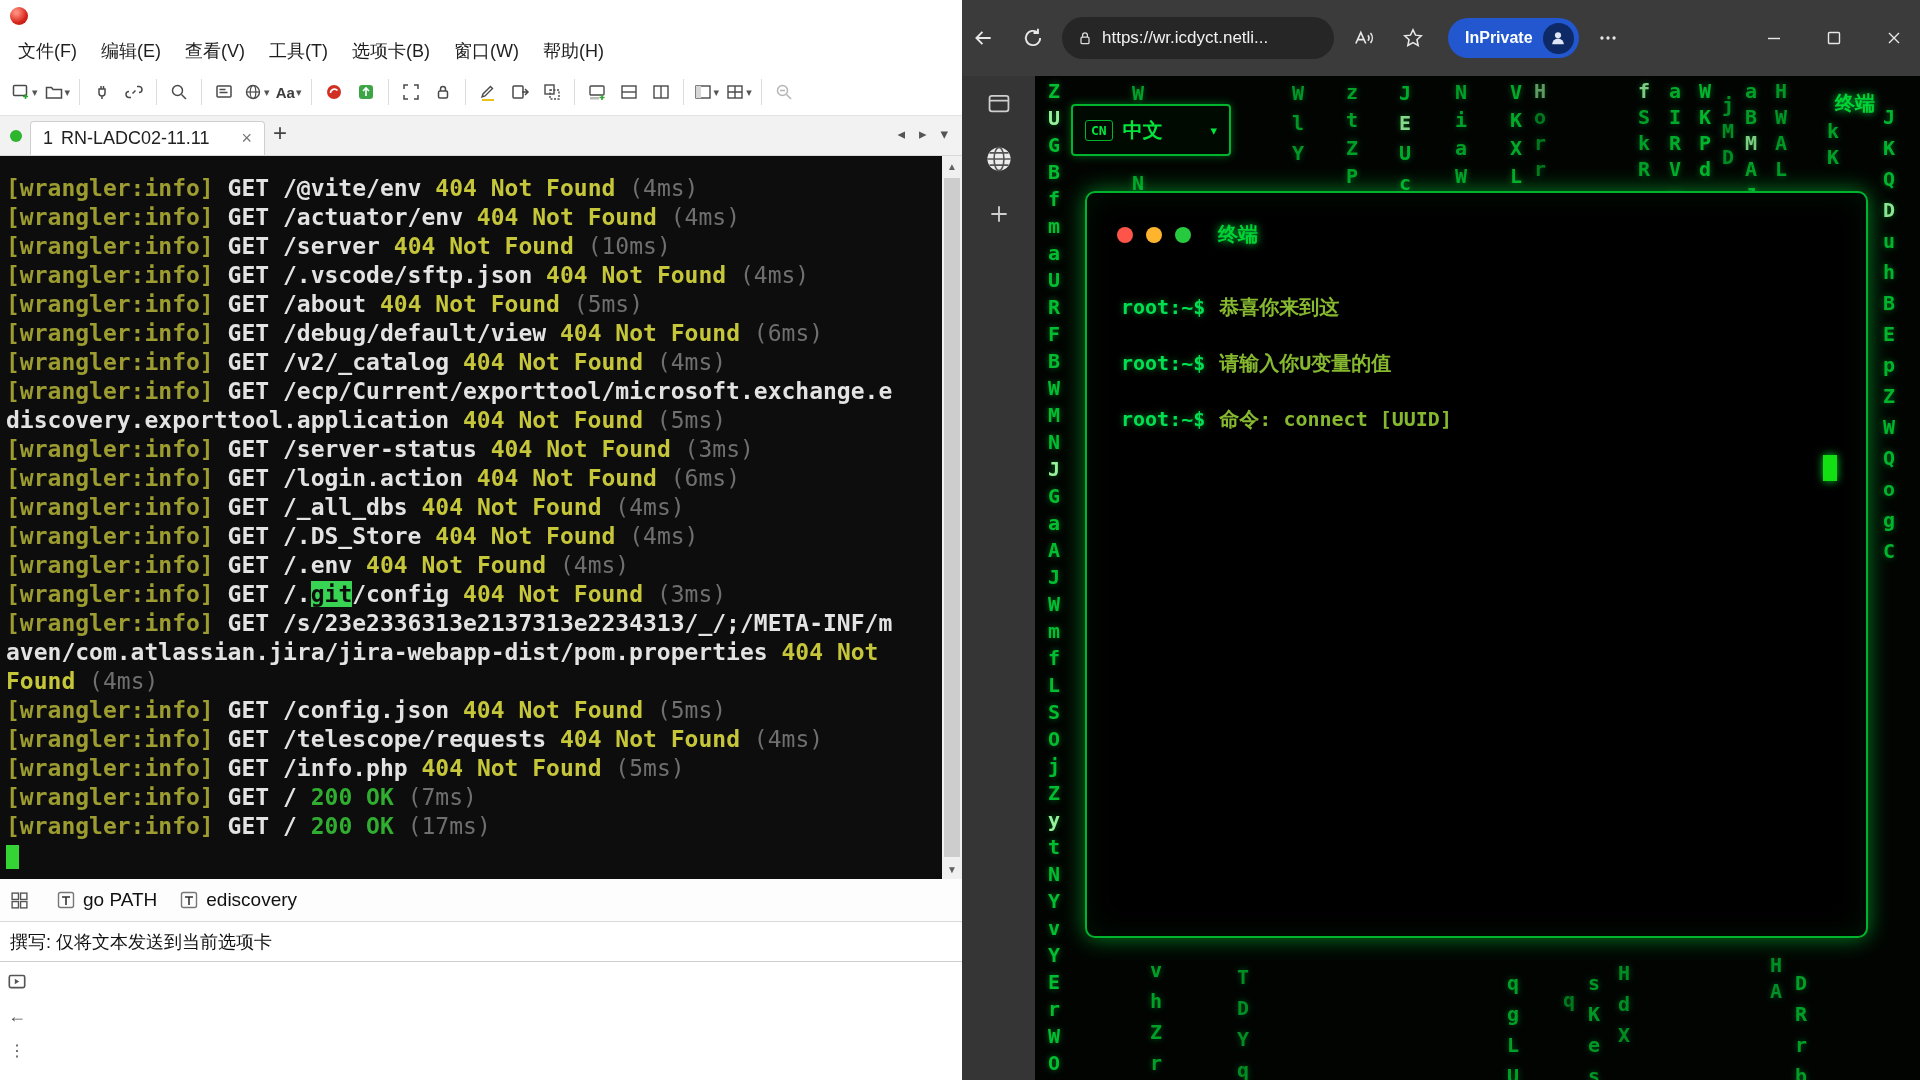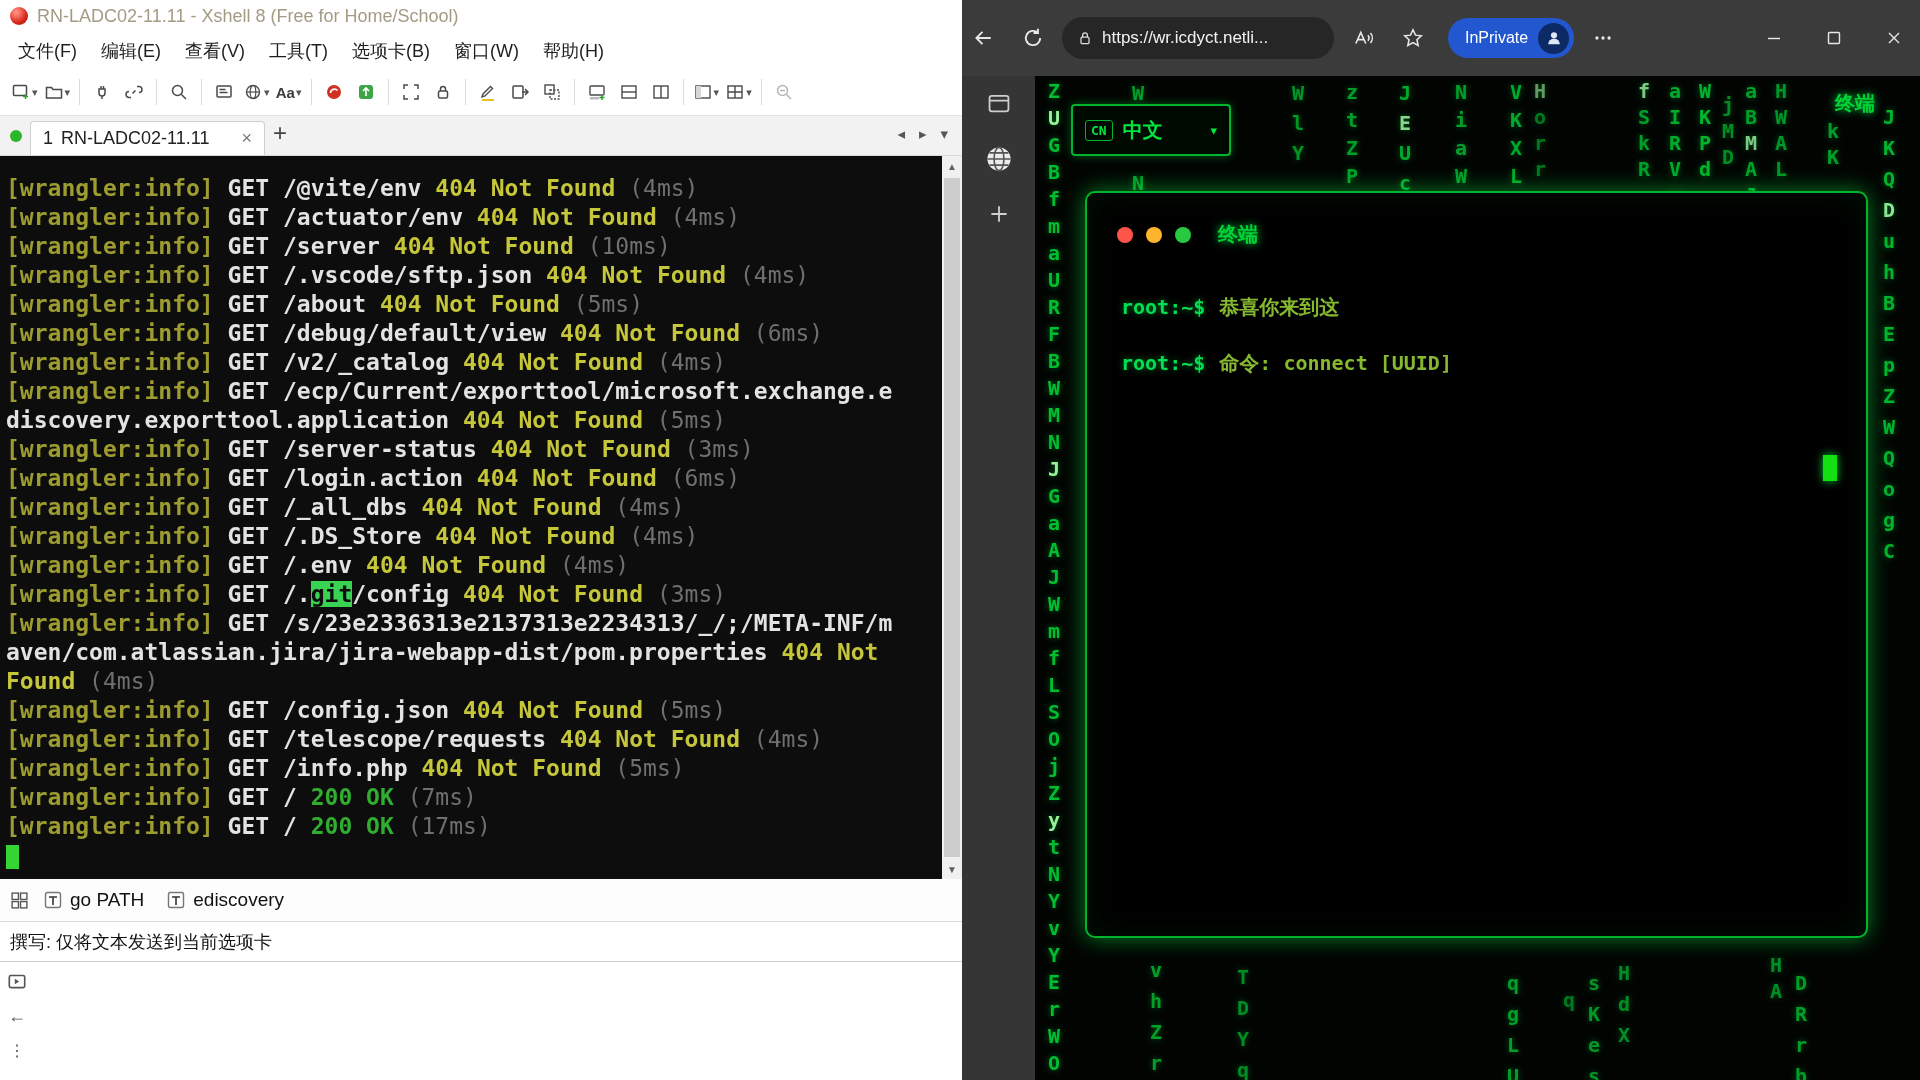--- a/index.html
+++ b/index.html
@@ -40,40 +40,40 @@
   .hl { background:#39d353; color:#0d0d0d; }
   .xs-cursor { display:inline-block; width:13px; height:24px; background:#35d435; vertical-align:middle; }
 
   .xs-scroll { position:absolute; right:0; top:0; width:20px; height:100%; background:#f0f0f0; }
   .xs-sarrow { position:absolute; left:0; width:20px; height:20px; display:flex; align-items:center; justify-content:center;
                color:#606060; font-size:10px; }
   .xs-sarrow.up { top:0; } .xs-sarrow.down { bottom:0; }
   .xs-sthumb { position:absolute; left:2px; right:2px; top:22px; bottom:22px; background:#cdcdcd; }
 
   .xs-quickbar { position:absolute; left:0; top:879px; width:962px; height:43px; background:#fdfdfd;
-                 border-bottom:1px solid #d9d9d9; display:flex; align-items:center; gap:14px; padding:0 10px; }
+                 border-bottom:1px solid #d9d9d9; display:flex; align-items:center; gap:27px; padding:0 10px; }
   .qwrap { display:flex; gap:22px; }
   .qitem { display:flex; align-items:center; gap:7px; font-size:19px; color:#111; }
   .xs-composebar { position:absolute; left:0; top:922px; width:962px; height:40px; background:#fff;
                    border-bottom:1px solid #cfcfcf; display:flex; align-items:center; padding:0 10px;
                    font-size:18px; color:#111; }
   .xs-composearea { position:absolute; left:0; top:962px; width:962px; height:118px; background:#fff; }
   .xs-compicons { position:absolute; left:6px; top:8px; display:flex; flex-direction:column; gap:14px; align-items:center;
                   color:#555; }
 
   
   .edge { position:absolute; left:962px; top:0; width:958px; height:1080px; background:#3b3b3b; }
   .e-titlebar { height:76px; display:flex; align-items:center; gap:8px; padding:0 0; color:#e8e8e8; }
   .e-iconbtn { width:42px; height:42px; display:flex; align-items:center; justify-content:center; border-radius:6px; }
   .e-urlbar { width:272px; height:42px; border-radius:21px; background:#262626; display:flex; align-items:center;
               gap:9px; padding:0 15px; overflow:hidden; }
   .e-url { font-size:17px; color:#f1f1f1; white-space:nowrap; }
   .e-private { height:40px; border-radius:20px; background:#2257cf; display:flex; align-items:center; gap:10px;
                padding:0 5px 0 17px; margin-left:6px; }
-  .e-private-label { color:#fff; font-size:16px; font-weight:normal; }
+  .e-private-label { color:#fff; font-size:16px; font-weight:bold; }
   .e-avatar { width:31px; height:31px; border-radius:50%; background:#0d2a66; display:flex; align-items:center; justify-content:center; }
   .e-spacer { flex:1; }
   .e-win { width:52px; height:44px; display:flex; align-items:center; justify-content:center; }
 
   .e-body { position:absolute; left:0; top:76px; right:0; bottom:0; display:flex; }
   .e-sidebar { width:73px; background:#353535; display:flex; flex-direction:column; align-items:center;
                padding-top:14px; gap:24px; }
   .e-content { position:relative; flex:1; background:#020402; overflow:hidden; }
 
   .mcol { position:absolute; width:22px; text-align:center; font:700 20px/1 "DejaVu Sans Mono", monospace;
@@ -106,21 +106,20 @@
   .mtext { color:#86b92f; }
   .mterm-cursor { position:absolute; left:736px; top:262px; width:14px; height:26px; background:#12e012;
                   box-shadow:0 0 8px rgba(0,255,60,.8); }
 </style>
 </head>
 <body>
 
 <div class="xshell">
   <div class="xs-titlebar">
     <span class="xs-appicon"></span>
-    <span class="xs-title">RN-LADC02-11.11 - Xshell 8 (Free for Home/School)</span>
   </div>
 
   <div class="xs-menubar" id="xs-menu">
       <span class="xs-menu-item">文件(F)</span>
       <span class="xs-menu-item">编辑(E)</span>
       <span class="xs-menu-item">查看(V)</span>
       <span class="xs-menu-item">工具(T)</span>
       <span class="xs-menu-item">选项卡(B)</span>
       <span class="xs-menu-item">窗口(W)</span>
       <span class="xs-menu-item">帮助(H)</span>
@@ -614,19 +613,20 @@
 
       <div class="mterm">
         <div class="mterm-header">
           <span class="dot dot-red"></span>
           <span class="dot dot-yellow"></span>
           <span class="dot dot-green"></span>
           <span class="mterm-title">终端</span>
         </div>
         <div class="mterm-lines" id="mterm-lines">
             <div class="mline"><span class="mprompt">root:~$</span><span class="mtext">恭喜你来到这</span></div>
+            <div class="mline"><span class="mprompt">root:~$</span><span class="mtext">请输入你U变量的值</span></div>
             <div class="mline"><span class="mprompt">root:~$</span><span class="mtext">命令: connect [UUID]</span></div>
           </div>
         <span class="mterm-cursor"></span>
       </div>
     </div>
   </div>
 </div>
 
 </body></html>

